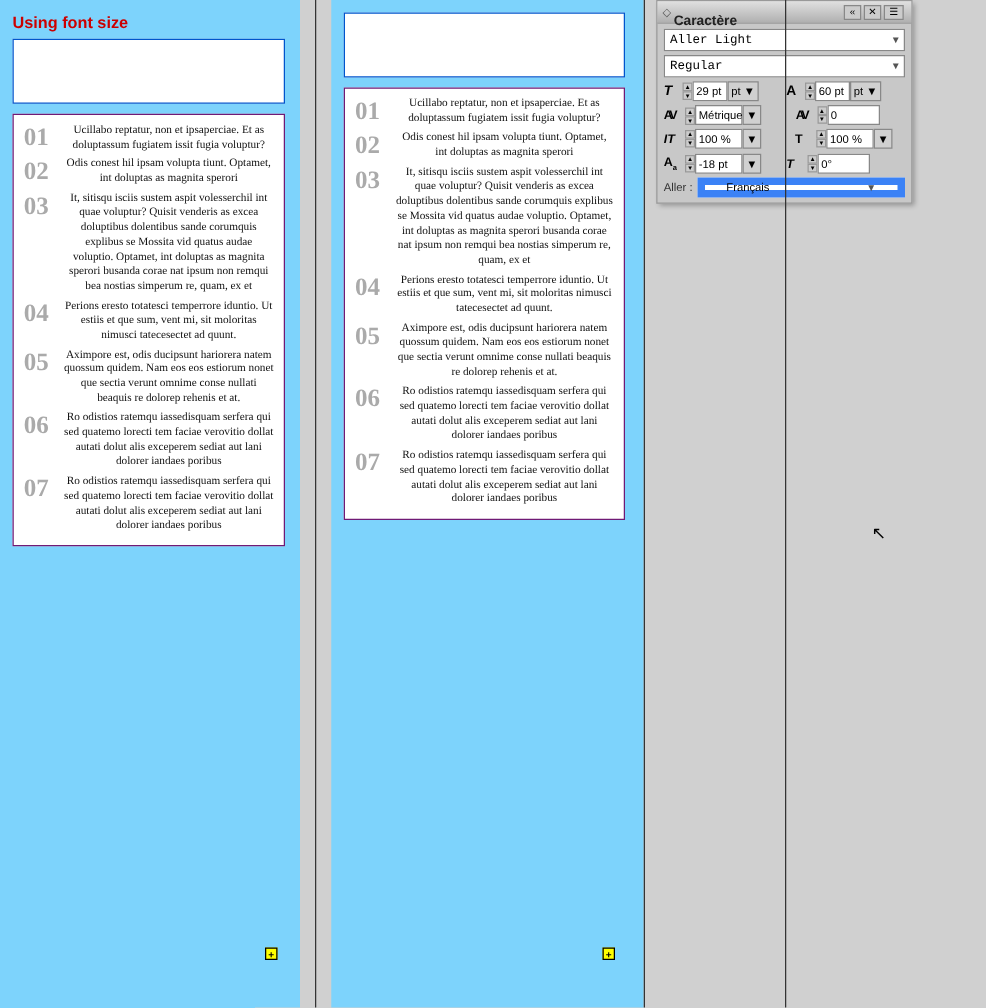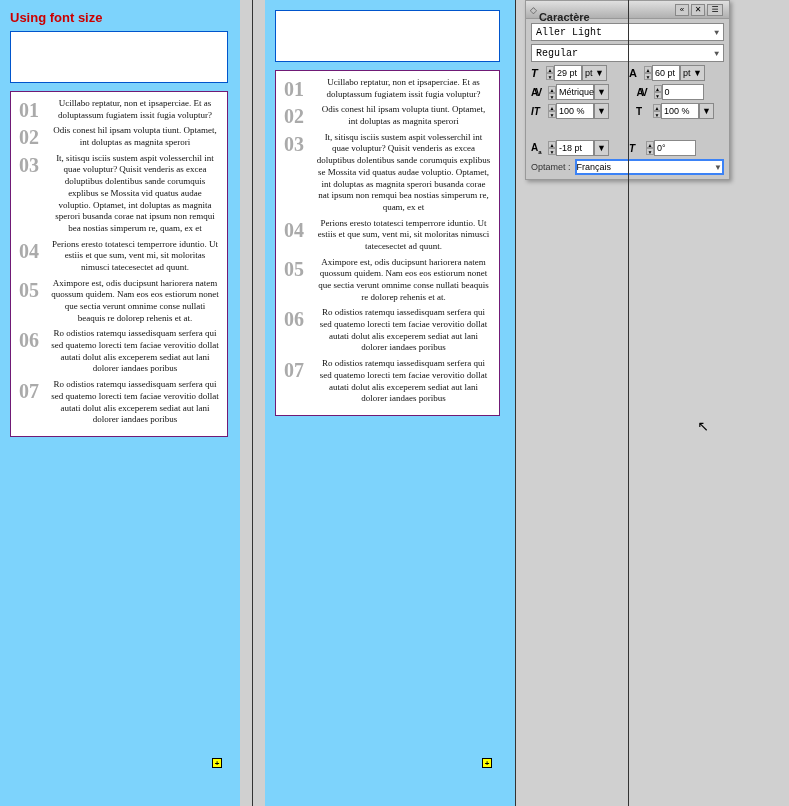--- a/index.html
+++ b/index.html
@@ -186,23 +186,23 @@
 
     .lang-label {
       font-size: 9px;
       color: #333;
     }
 
     .lang-dropdown {
       flex: 1;
       height: 16px;
       background: white;
-      border: 2px solid #3b82f6;
+      border: 6px solid #3b82f6;
       font-size: 9px;
-      padding: 0 0;
+      padding: 0 17px;
       display: flex;
       align-items: center;
       justify-content: space-between;
       cursor: pointer;
     }
   </style>
 </head>
 <body>
 
 <div class="main-area">
@@ -369,21 +369,21 @@
                 <div style="width:8px; height:7px; background:#ccc; border:1px solid #999; font-size:5px; display:flex; align-items:center; justify-content:center; cursor:pointer;">▲</div>
                 <div style="width:8px; height:7px; background:#ccc; border:1px solid #999; font-size:5px; display:flex; align-items:center; justify-content:center; cursor:pointer;">▼</div>
               </div>
               <div style="background:white; border:1px solid #888; height:16px; width:42px; font-size:9px; padding:0 2px; display:flex; align-items:center;">
                 <span>0</span>
               </div>
             </div>
           </div>
         </div>
 
-        <div style="display:grid; grid-template-columns:1fr 1fr; gap:17px; margin-bottom:21px;">
+        <div style="display:grid; grid-template-columns:1fr 1fr; gap:17px; margin-bottom:4px;">
 
           <div style="display:flex; align-items:center; gap:1px;">
             <span style="font-size:10px; min-width:16px; font-style:italic; font-weight:bold;">IT</span>
             <div style="display:flex; align-items:center;">
               <div style="display:flex; flex-direction:column;">
                 <div style="width:8px; height:7px; background:#ccc; border:1px solid #999; font-size:5px; display:flex; align-items:center; justify-content:center; cursor:pointer;">▲</div>
                 <div style="width:8px; height:7px; background:#ccc; border:1px solid #999; font-size:5px; display:flex; align-items:center; justify-content:center; cursor:pointer;">▼</div>
               </div>
               <div style="background:white; border:1px solid #888; height:16px; width:38px; font-size:9px; padding:0 2px; display:flex; align-items:center;">
                 <span>100 %</span>
@@ -431,21 +431,21 @@
                 <div style="width:8px; height:7px; background:#ccc; border:1px solid #999; font-size:5px; display:flex; align-items:center; justify-content:center; cursor:pointer;">▼</div>
               </div>
               <div style="background:white; border:1px solid #888; height:16px; width:42px; font-size:9px; padding:0 2px; display:flex; align-items:center;">
                 <span>0°</span>
               </div>
             </div>
           </div>
         </div>
 
         <div class="lang-row">
-          <span class="lang-label">Optamet :</span>
+          <span class="lang-label">Aller :</span>
           <div class="lang-dropdown">
             <span>Français</span>
             <span class="dropdown-arrow">▼</span>
           </div>
         </div>
       </div>
     </div>
 
     <div style="position:absolute; right:160px; top:0; bottom:0; width:1px; background:#333;"></div>
 

